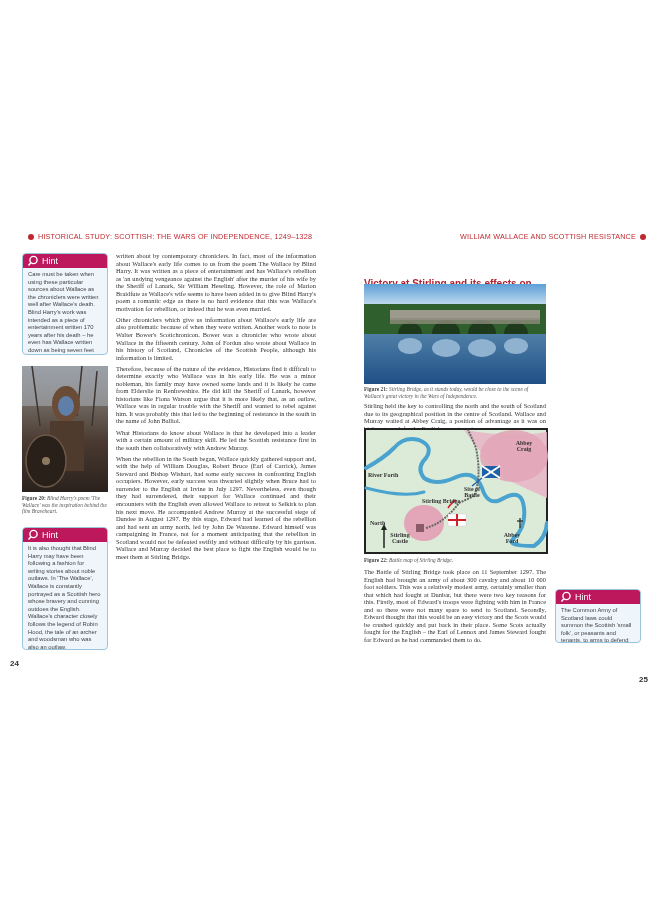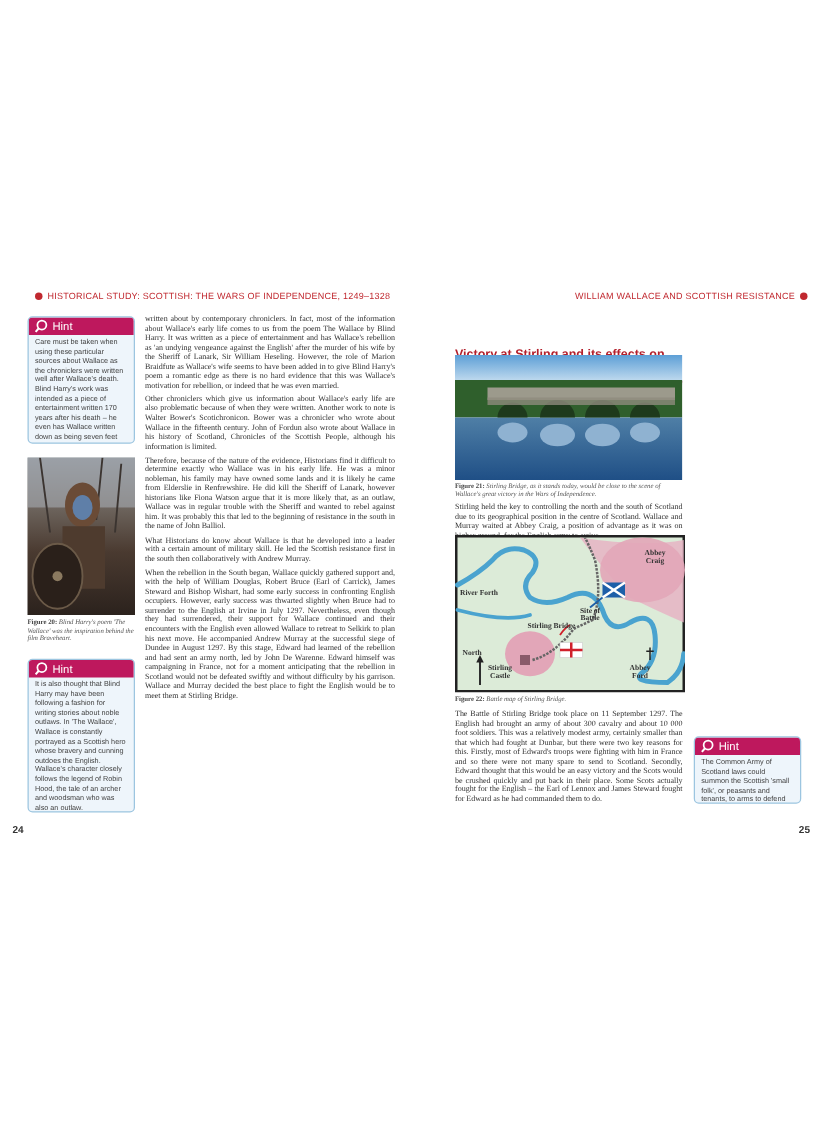--- a/index.html
+++ b/index.html
@@ -160,13 +160,13 @@
   <div class="hint-head">
     <svg class="hint-icon" viewBox="0 0 12 12">
         <circle cx="6.5" cy="5" r="3.6" fill="none" stroke="#fff" stroke-width="1.4"></circle>
         <line x1="4" y1="7.6" x2="1.5" y2="10.5" stroke="#fff" stroke-width="1.6"></line>
       </svg>
     <span>Hint</span>
   </div>
   <div class="hint-body">The Common Army of Scotland laws could summon the Scottish 'small folk', or peasants and tenants, to arms to defend their country.</div>
 </div>
 
-<div class="page-num" style="right:12px;">25</div>
+<div class="page-num" style="right:12px;margin-top:16px;">25</div>
 
 </body></html>

